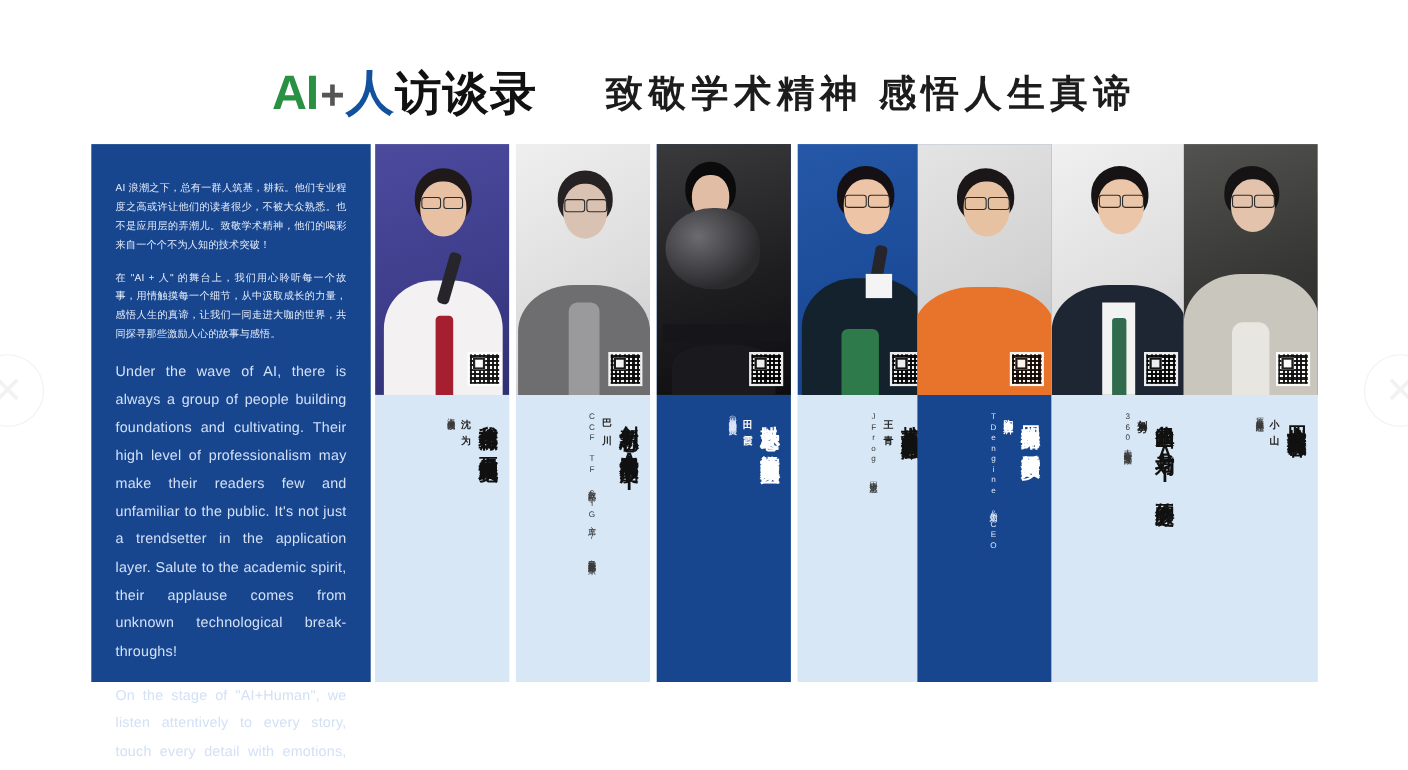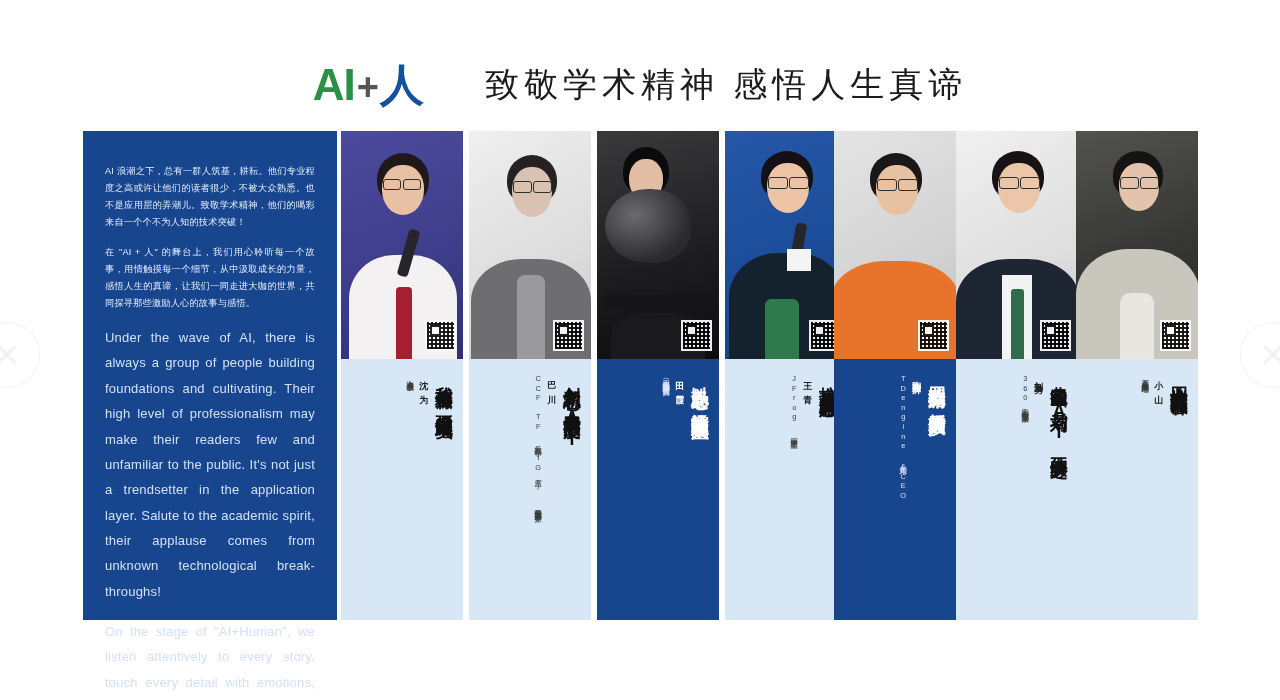--- a/index.html
+++ b/index.html
@@ -33,21 +33,21 @@
     display:flex;align-items:baseline;
     font-weight:bold;font-size:44px;line-height:1;
     letter-spacing:-1px;
   }
   .logo .ai{color:#2a9144;font-style:normal;}
   .logo .plus{color:#555555;font-size:38px;margin:0 2px;}
   .logo .ren{color:#12519e;}
   .logo .fangtanlu{color:#111111;font-size:42px;margin-left:2px;letter-spacing:1px;}
   .tagline{
     color:#1c1c1c;font-size:34px;letter-spacing:5px;
-    margin-left:62px;white-space:nowrap;
+    margin-left:62px;white-space:nowrap;font-weight:bold;
   }
 
   
   .stage{position:absolute;left:0;top:131px;width:1280px;height:489px;}
 
   
   .intro-panel{
     position:absolute;left:83px;top:0;width:254px;height:489px;
     background:#17468f;
     box-sizing:border-box;
@@ -144,20 +144,21 @@
 </div>
 <div class="watermark right">
   <span>✕</span>
 </div>
 
 <div class="header">
   <div class="logo">
     <span class="ai">AI</span>
     <span class="plus">+</span>
     <span class="ren">人</span>
+    <span class="fangtanlu">访谈录</span>
   </div>
   <div class="tagline">致敬学术精神 感悟人生真谛</div>
 </div>
 
 <div class="stage">
 
   <div class="intro-panel">
     <p class="intro-p">AI 浪潮之下，总有一群人筑基，耕耘。他们专业程度之高或许让他们的读者很少，不被大众熟悉。也不是应用层的弄潮儿。致敬学术精神，他们的喝彩来自一个个不为人知的技术突破！</p>
     <p class="intro-p">在 "AI + 人" 的舞台上，我们用心聆听每一个故事，用情触摸每一个细节，从中汲取成长的力量，感悟人生的真谛，让我们一同走进大咖的世界，共同探寻那些激励人心的故事与感悟。</p>
     <p class="intro-p en">Under the wave of AI, there is always a group of people building foundations and cultivating. Their high level of professionalism may make their readers few and unfamiliar to the public. It's not just a trendsetter in the application layer. Salute to the academic spirit, their applause comes from unknown technological break-throughs!</p>

